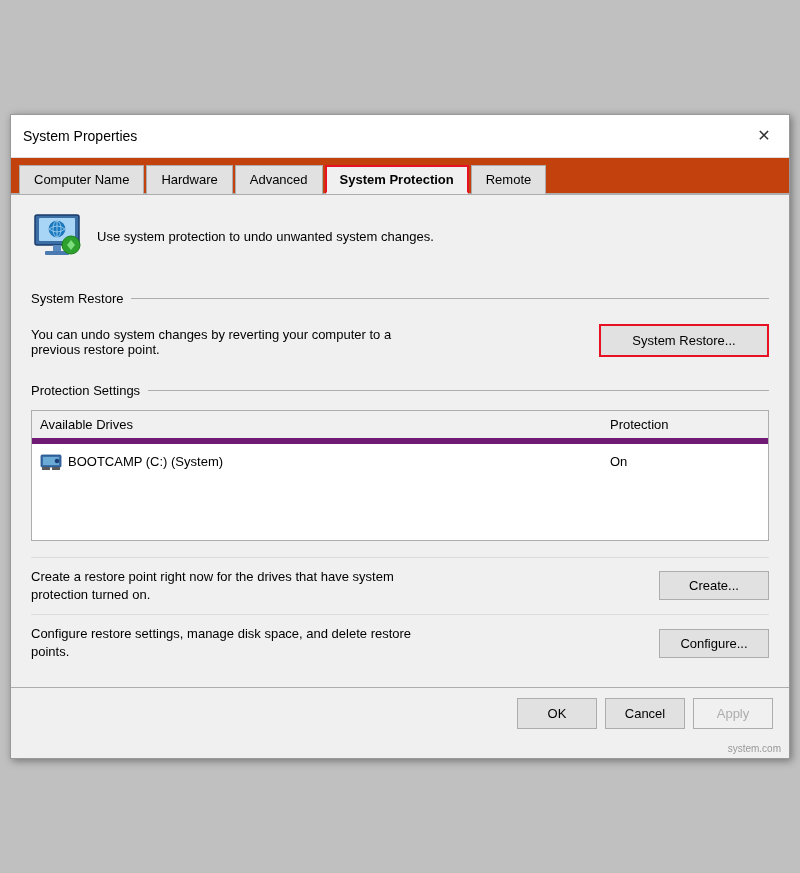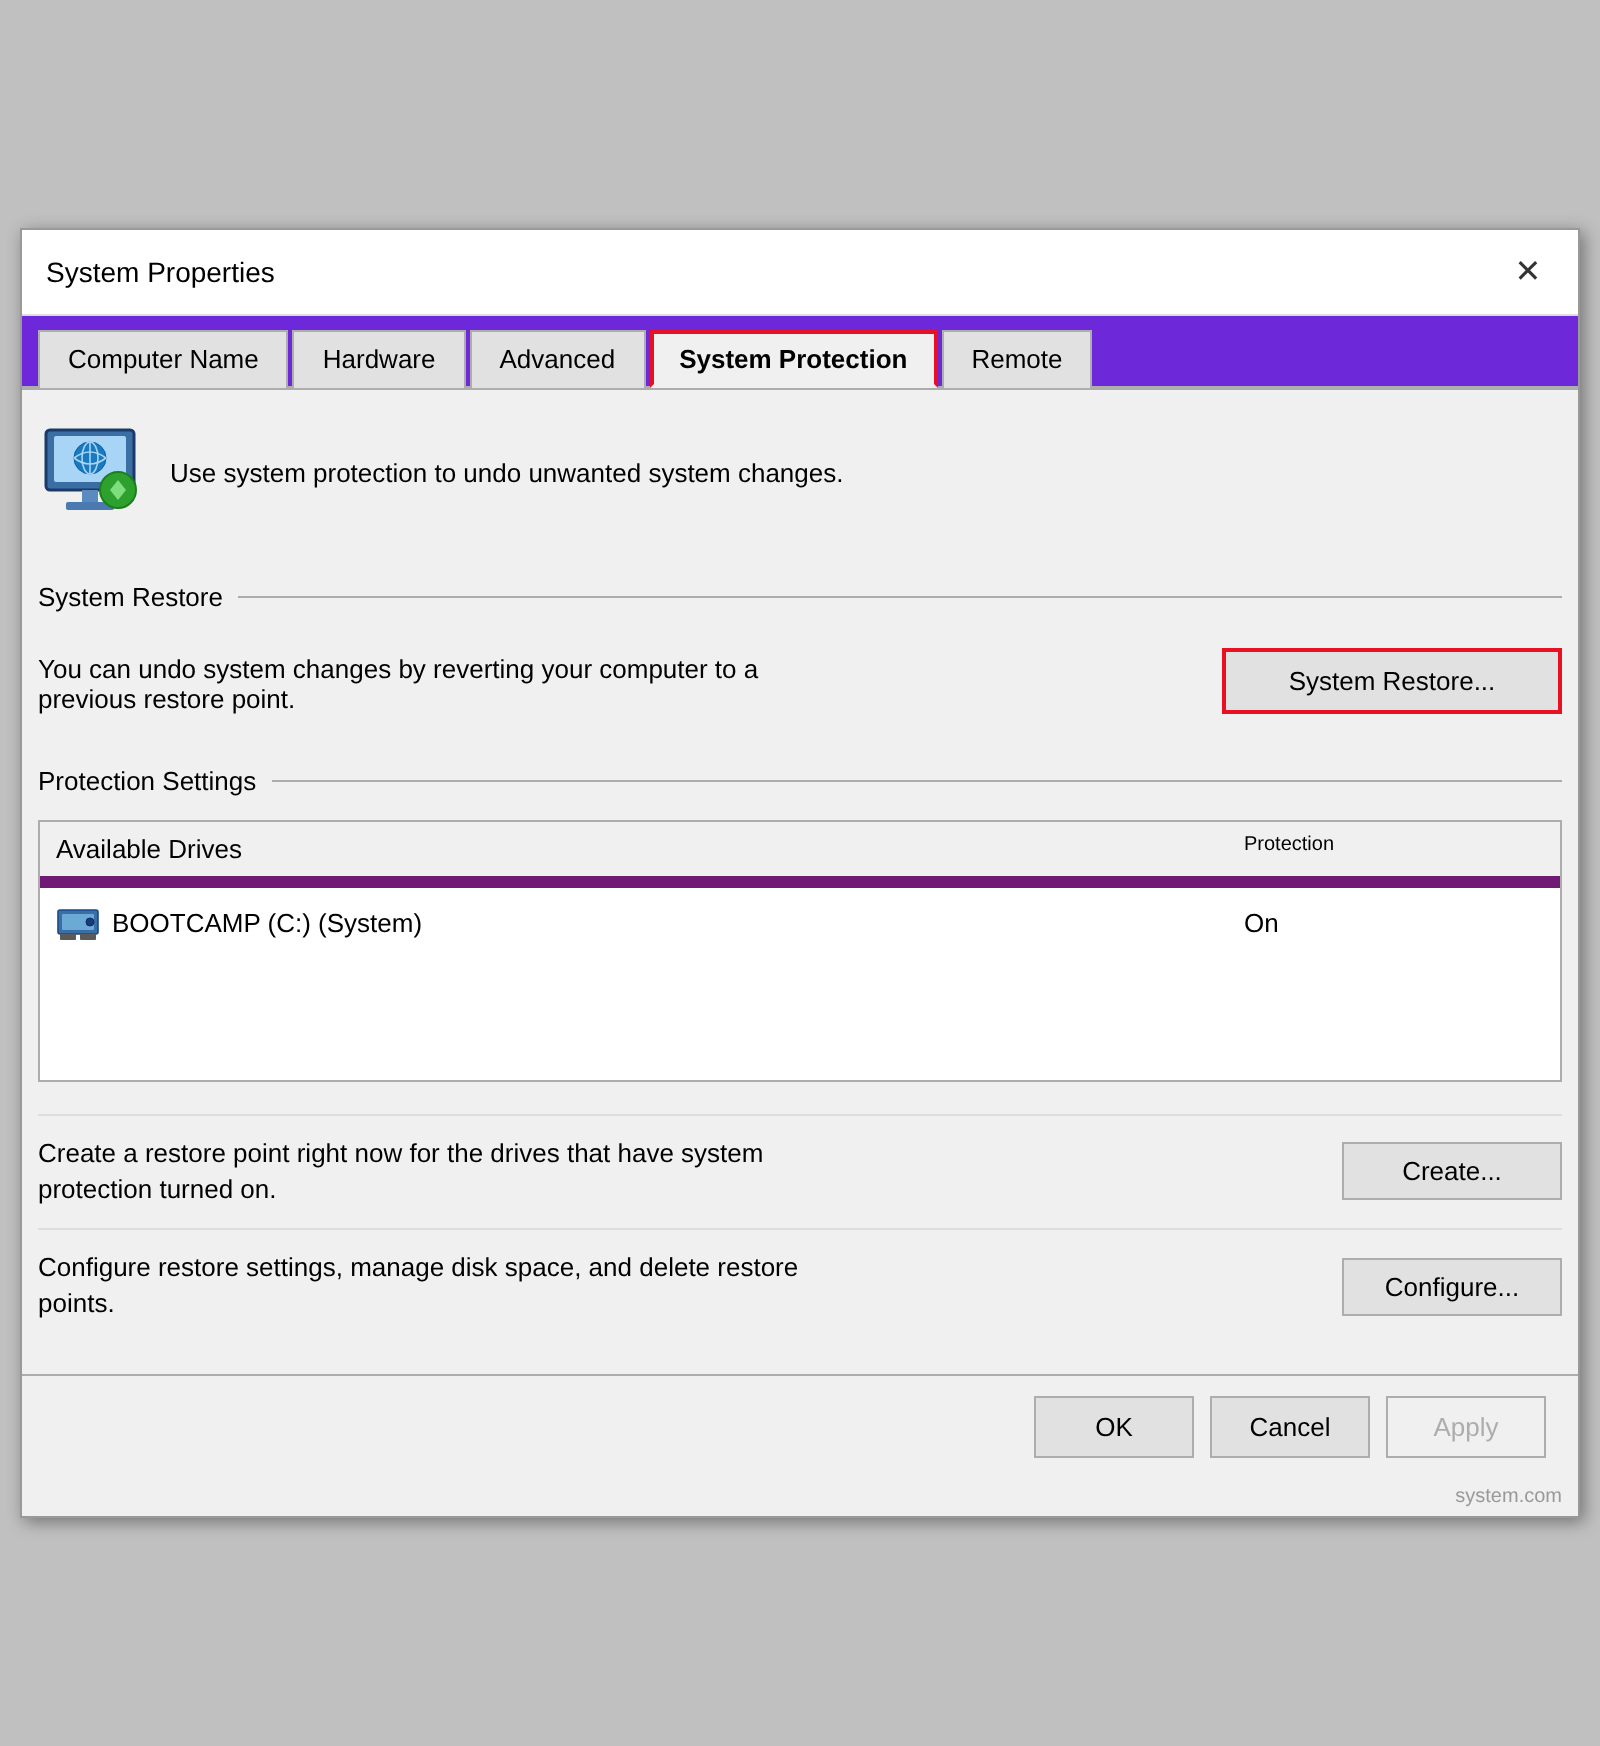--- a/index.html
+++ b/index.html
@@ -40,21 +40,21 @@
       cursor: pointer;
       font-size: 16px;
       color: #333;
       border: none;
       background: transparent;
     }
 
     
     .tabs {
       display: flex;
-      background: #6d28d9;
+      background: #c2410c;
       border-bottom: 2px solid #adadad;
       padding: 6px 8px 0 8px;
       gap: 2px;
     }
     .tab {
       padding: 6px 14px;
       cursor: pointer;
       background: #e1e1e1;
       border: 1px solid #adadad;
       border-bottom: none;
@@ -67,21 +67,21 @@
       background: #f0f0f0;
       border: 2px solid #e81123;
       border-bottom: 2px solid #f0f0f0;
       font-weight: 600;
       z-index: 1;
       padding: 5px 13px;
     }
 
     
     .content {
-      padding: 16px 8px;
+      padding: 16px 20px;
       background: #f0f0f0;
     }
 
     
     .header-section {
       display: flex;
       align-items: center;
       gap: 14px;
       margin-bottom: 18px;
       padding-bottom: 10px;
@@ -153,21 +153,21 @@
       border-bottom: 6px solid #701a75;
       padding: 6px 8px;
     }
     .protection-table-header .col-drive {
       flex: 1;
       font-weight: 400;
       font-size: 13px;
     }
     .protection-table-header .col-protection {
       width: 150px;
-      font-size: 10px;
+      font-size: 13px;
       margin-left: 48px;
     }
     .protection-table-row {
       display: flex;
       align-items: center;
       padding: 7px 8px;
       min-height: 36px;
       justify-content: space-between;
     }
     .col-drive-cell {

